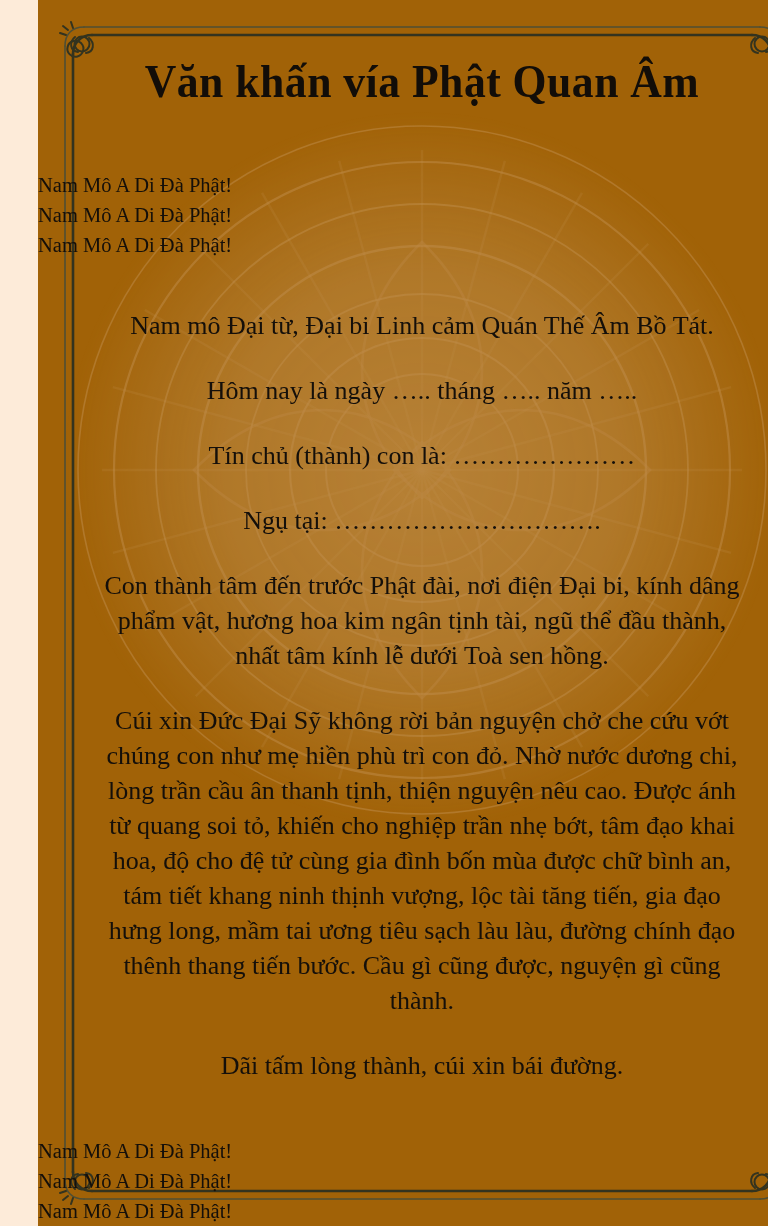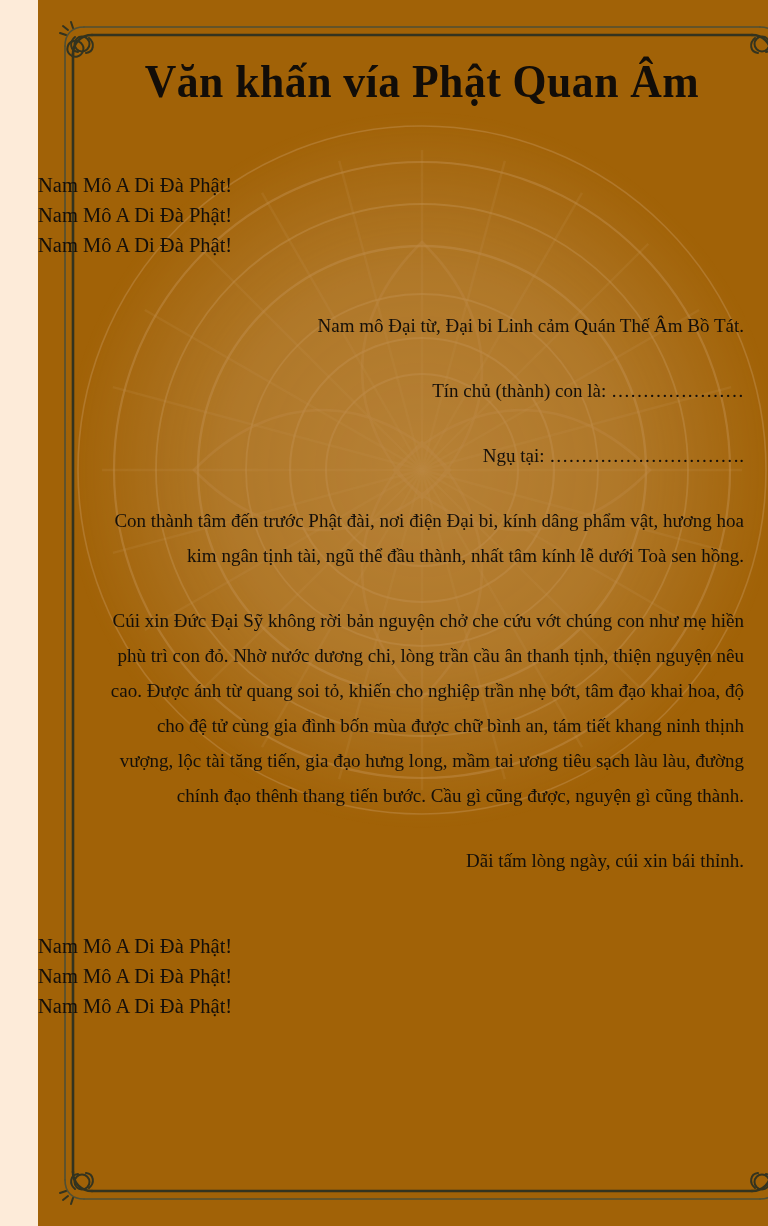--- a/index.html
+++ b/index.html
@@ -90,24 +90,24 @@
   }
 
   .body-block {
     margin: 0;
     padding: 0 62px 0 62px;
     margin-top: 48px;
   }
 
   .para {
     margin: 0 0 30px 0;
-    font-size: 19px;
+    font-size: 26px;
     line-height: 35px;
     color: #140f0a;
-    text-align: right;
+    text-align: center;
   }
   .para:last-child { margin-bottom: 0; }
 </style>
 </head>
 <body>
 
 <div class="page">
 
   <div class="watermark">
     <svg viewBox="0 0 760 760" xmlns="http://www.w3.org/2000/svg" aria-hidden="true">
@@ -237,25 +237,26 @@
     <h1 class="page-title">Văn khấn vía Phật Quan Âm</h1>
 
     <div class="invocation-block top">
       <p class="invocation-line">Nam Mô A Di Đà Phật!</p>
       <p class="invocation-line">Nam Mô A Di Đà Phật!</p>
       <p class="invocation-line">Nam Mô A Di Đà Phật!</p>
     </div>
 
     <div class="body-block">
       <p class="para">Nam mô Đại từ, Đại bi Linh cảm Quán Thế Âm Bồ Tát.</p>
+      <p class="para">Hôm nay là ngày ….. tháng ….. năm …..</p>
       <p class="para">Tín chủ (thành) con là: …………………</p>
       <p class="para">Ngụ tại: ………………………….</p>
       <p class="para">Con thành tâm đến trước Phật đài, nơi điện Đại bi, kính dâng phẩm vật, hương hoa kim ngân tịnh tài, ngũ thể đầu thành, nhất tâm kính lễ dưới Toà sen hồng.</p>
       <p class="para">Cúi xin Đức Đại Sỹ không rời bản nguyện chở che cứu vớt chúng con như mẹ hiền phù trì con đỏ. Nhờ nước dương chi, lòng trần cầu ân thanh tịnh, thiện nguyện nêu cao. Được ánh từ quang soi tỏ, khiến cho nghiệp trần nhẹ bớt, tâm đạo khai hoa, độ cho đệ tử cùng gia đình bốn mùa được chữ bình an, tám tiết khang ninh thịnh vượng, lộc tài tăng tiến, gia đạo hưng long, mầm tai ương tiêu sạch làu làu, đường chính đạo thênh thang tiến bước. Cầu gì cũng được, nguyện gì cũng thành.</p>
-      <p class="para">Dãi tấm lòng ngày, cúi xin bái thỉnh.</p>
+      <p class="para">Dãi tấm lòng thành, cúi xin bái đường.</p>
     </div>
 
     <div class="invocation-block bottom">
       <p class="invocation-line">Nam Mô A Di Đà Phật!</p>
       <p class="invocation-line">Nam Mô A Di Đà Phật!</p>
       <p class="invocation-line">Nam Mô A Di Đà Phật!</p>
     </div>
 
   </div>
 </div>

